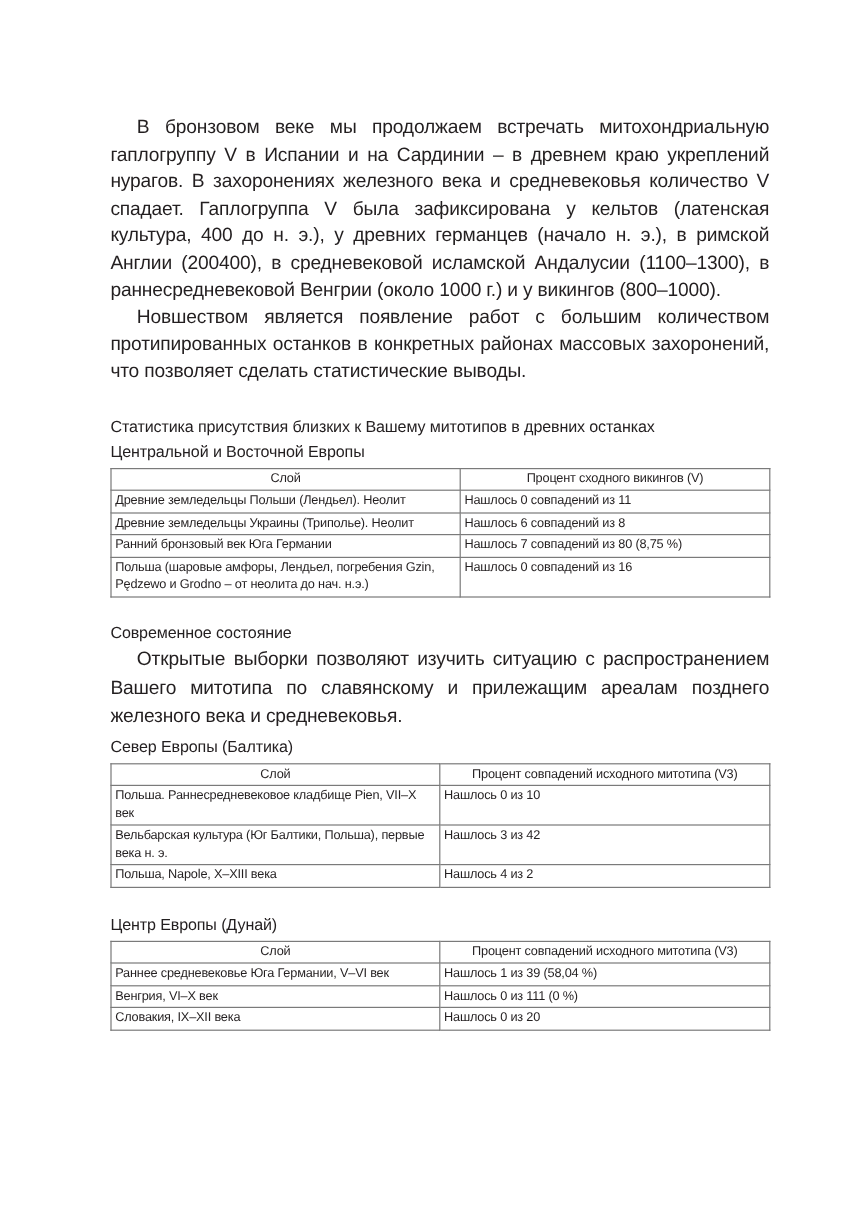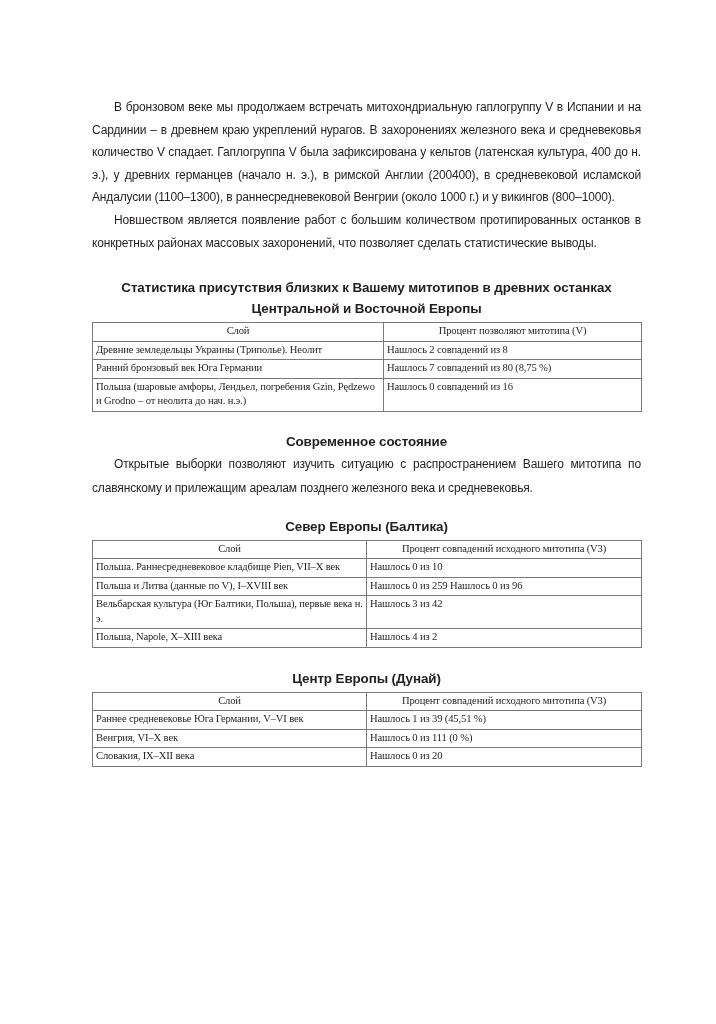--- a/index.html
+++ b/index.html
@@ -3,30 +3,30 @@
 <meta charset="utf-8">
 <style>
   html, body { margin: 0; padding: 0; background: #ffffff; }
   body {
     width: 716px; height: 1024px; position: relative; overflow: hidden;
     font-family: "Liberation Sans", "DejaVu Sans", sans-serif;
     color: #231f20;
   }
   .page { position: absolute; left: 92px; top: 96px; width: 549px; }
   .para {
-    font-size: 12px; line-height: 22.6px; margin: 0;
+    font-size: 16px; line-height: 22.6px; margin: 0;
     text-align: justify; text-indent: 22px; letter-spacing: -0.15px;
   }
   .heading {
-    font-weight: bold; font-size: 13.4px; text-align: center;
+    font-weight: normal; font-size: 13.4px; 
     line-height: 21px; margin: 0; letter-spacing: -0.1px;
   }
   table.data {
     border-collapse: collapse; width: 549px; table-layout: fixed;
-    font-size: 10.6px; line-height: 14.5px; letter-spacing: -0.15px; font-family: Liberation Serif, serif;
+    font-size: 10.6px; line-height: 14.5px; letter-spacing: -0.15px;
   }
   table.data th, table.data td {
     border: 1.2px solid #7a7a7a; padding: 1px 3px 2px 3px;
     vertical-align: top; text-align: left; font-weight: normal;
   }
   table.data th { text-align: center; }
 </style>
 </head>
 <body>
 
@@ -40,63 +40,63 @@
   <p class="heading">Центральной и Восточной Европы</p>
 
   <table class="data" style="margin-top:3px">
     <colgroup>
         <col style="width:291px">
         <col style="width:258px">
       </colgroup>
     <thead>
       <tr>
         <th>Слой</th>
-        <th>Процент позволяют митотипа (V)</th>
+        <th>Процент сходного викингов (V)</th>
       </tr>
     </thead>
     <tbody>
       <tr>
+        <td>Древние земледельцы Польши (Лендьел). Неолит</td>
+        <td>Нашлось 0 совпадений из 11</td>
+      </tr>
+      <tr>
         <td>Древние земледельцы Украины (Триполье). Неолит</td>
-        <td>Нашлось 2 совпадений из 8</td>
+        <td>Нашлось 6 совпадений из 8</td>
       </tr>
       <tr>
         <td>Ранний бронзовый век Юга Германии</td>
         <td>Нашлось 7 совпадений из 80 (8,75 %)</td>
       </tr>
       <tr>
         <td>Польша (шаровые амфоры, Лендьел, погребения Gzin, Pędzewo и Grodno – от неолита до нач. н.э.)</td>
         <td>Нашлось 0 совпадений из 16</td>
       </tr>
     </tbody>
   </table>
 
   <div style="height:19px"></div>
   <p class="heading">Современное состояние</p>
   <p class="para" style="line-height:24px">Открытые выборки позволяют изучить ситуацию с распространением Вашего митотипа по славянскому и прилежащим ареалам позднего железного века и средневековья.</p>
-  <p class="heading" style="margin-top:16px">Север Европы (Балтика)</p>
+  <p class="heading" style="margin-top:2px">Север Европы (Балтика)</p>
 
   <table class="data" style="margin-top:3px">
     <colgroup>
         <col style="width:274px">
         <col style="width:275px">
       </colgroup>
     <thead>
       <tr>
         <th>Слой</th>
         <th>Процент совпадений исходного митотипа (V3)</th>
       </tr>
     </thead>
     <tbody>
       <tr>
         <td>Польша. Раннесредневековое кладбище Pien, VII–X век</td>
         <td>Нашлось 0 из 10</td>
-      </tr>
-      <tr>
-        <td>Польша и Литва (данные по V), I–XVIII век</td>
-        <td>Нашлось 0 из 259 Нашлось 0 из 96</td>
       </tr>
       <tr>
         <td>Вельбарская культура (Юг Балтики, Польша), первые века н. э.</td>
         <td>Нашлось 3 из 42</td>
       </tr>
       <tr>
         <td>Польша, Napole, X–XIII века</td>
         <td>Нашлось 4 из 2</td>
       </tr>
     </tbody>
@@ -112,21 +112,21 @@
       </colgroup>
     <thead>
       <tr>
         <th>Слой</th>
         <th>Процент совпадений исходного митотипа (V3)</th>
       </tr>
     </thead>
     <tbody>
       <tr>
         <td>Раннее средневековье Юга Германии, V–VI век</td>
-        <td>Нашлось 1 из 39 (45,51 %)</td>
+        <td>Нашлось 1 из 39 (58,04 %)</td>
       </tr>
       <tr>
         <td>Венгрия, VI–X век</td>
         <td>Нашлось 0 из 111 (0 %)</td>
       </tr>
       <tr>
         <td>Словакия, IX–XII века</td>
         <td>Нашлось 0 из 20</td>
       </tr>
     </tbody>

